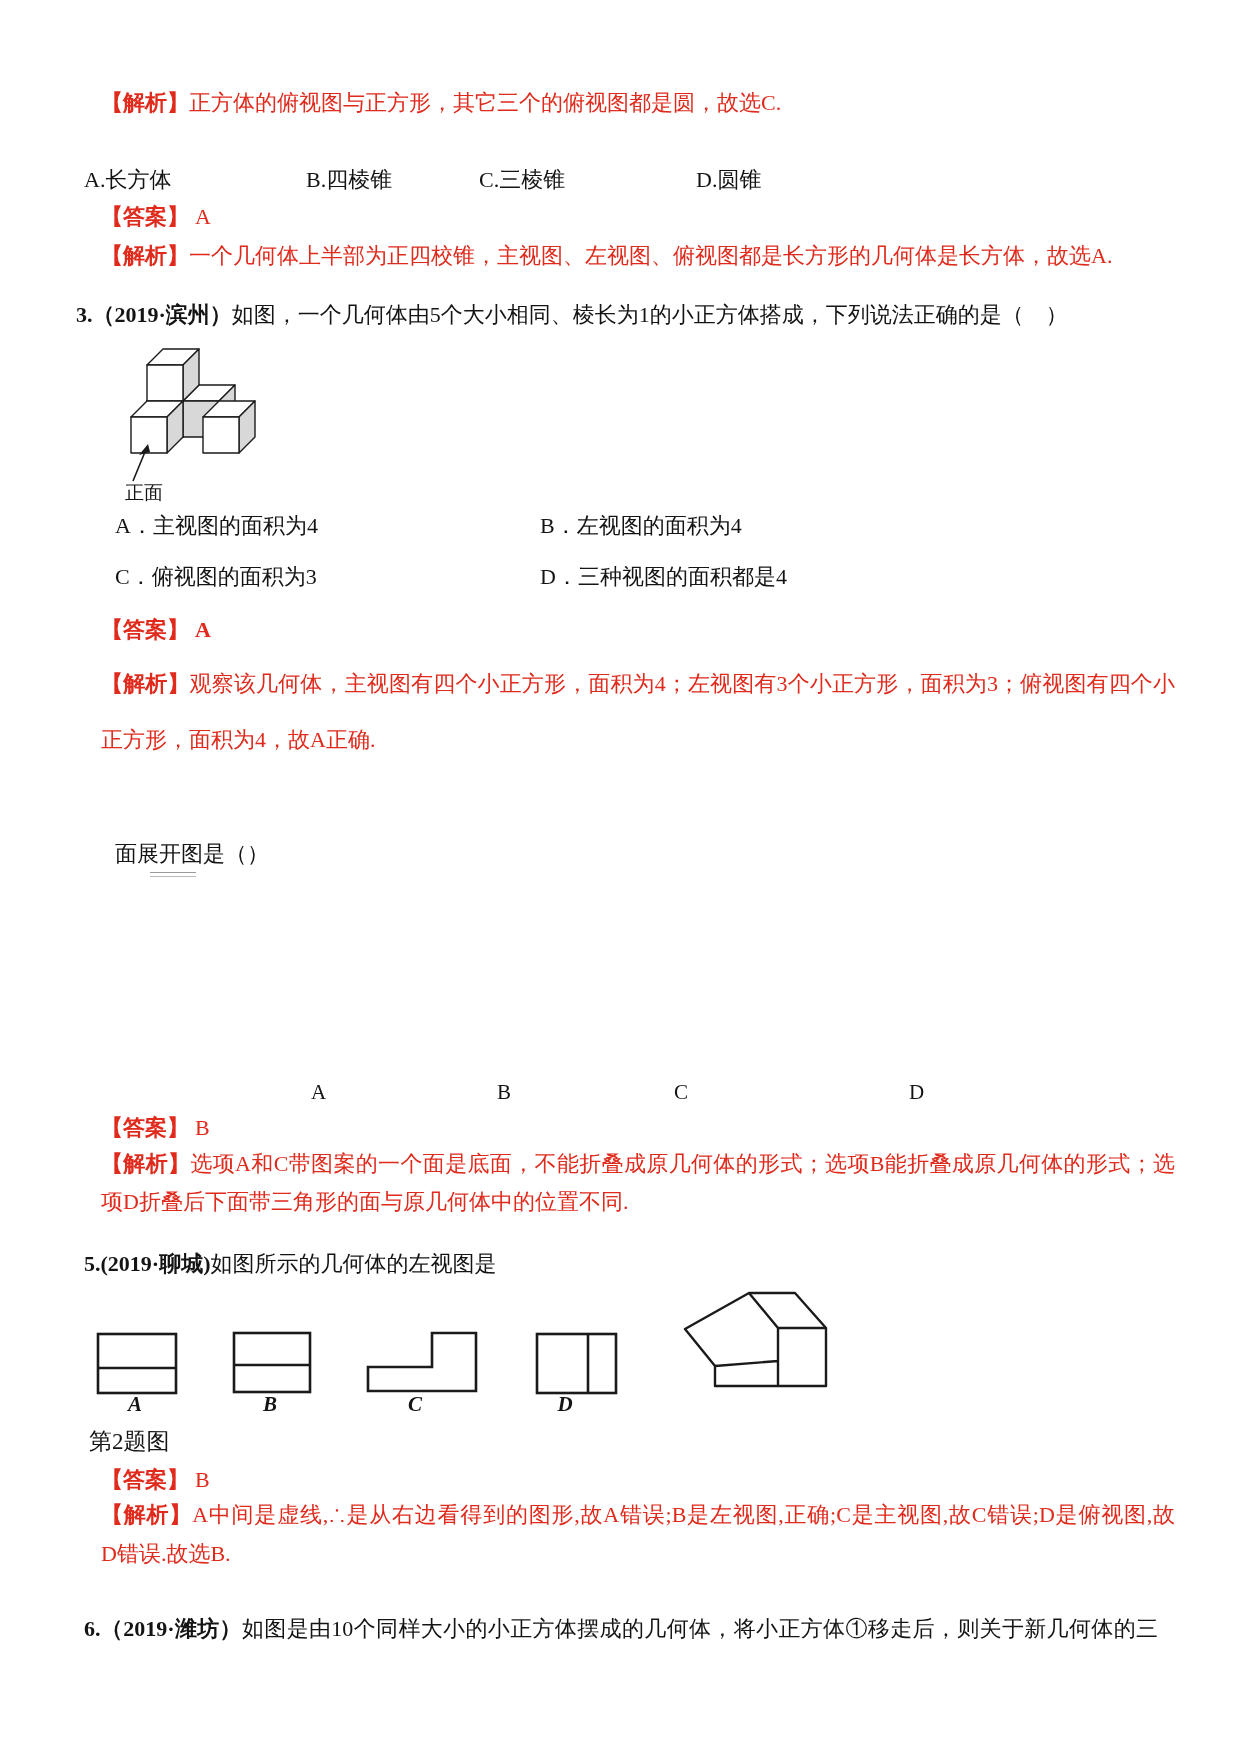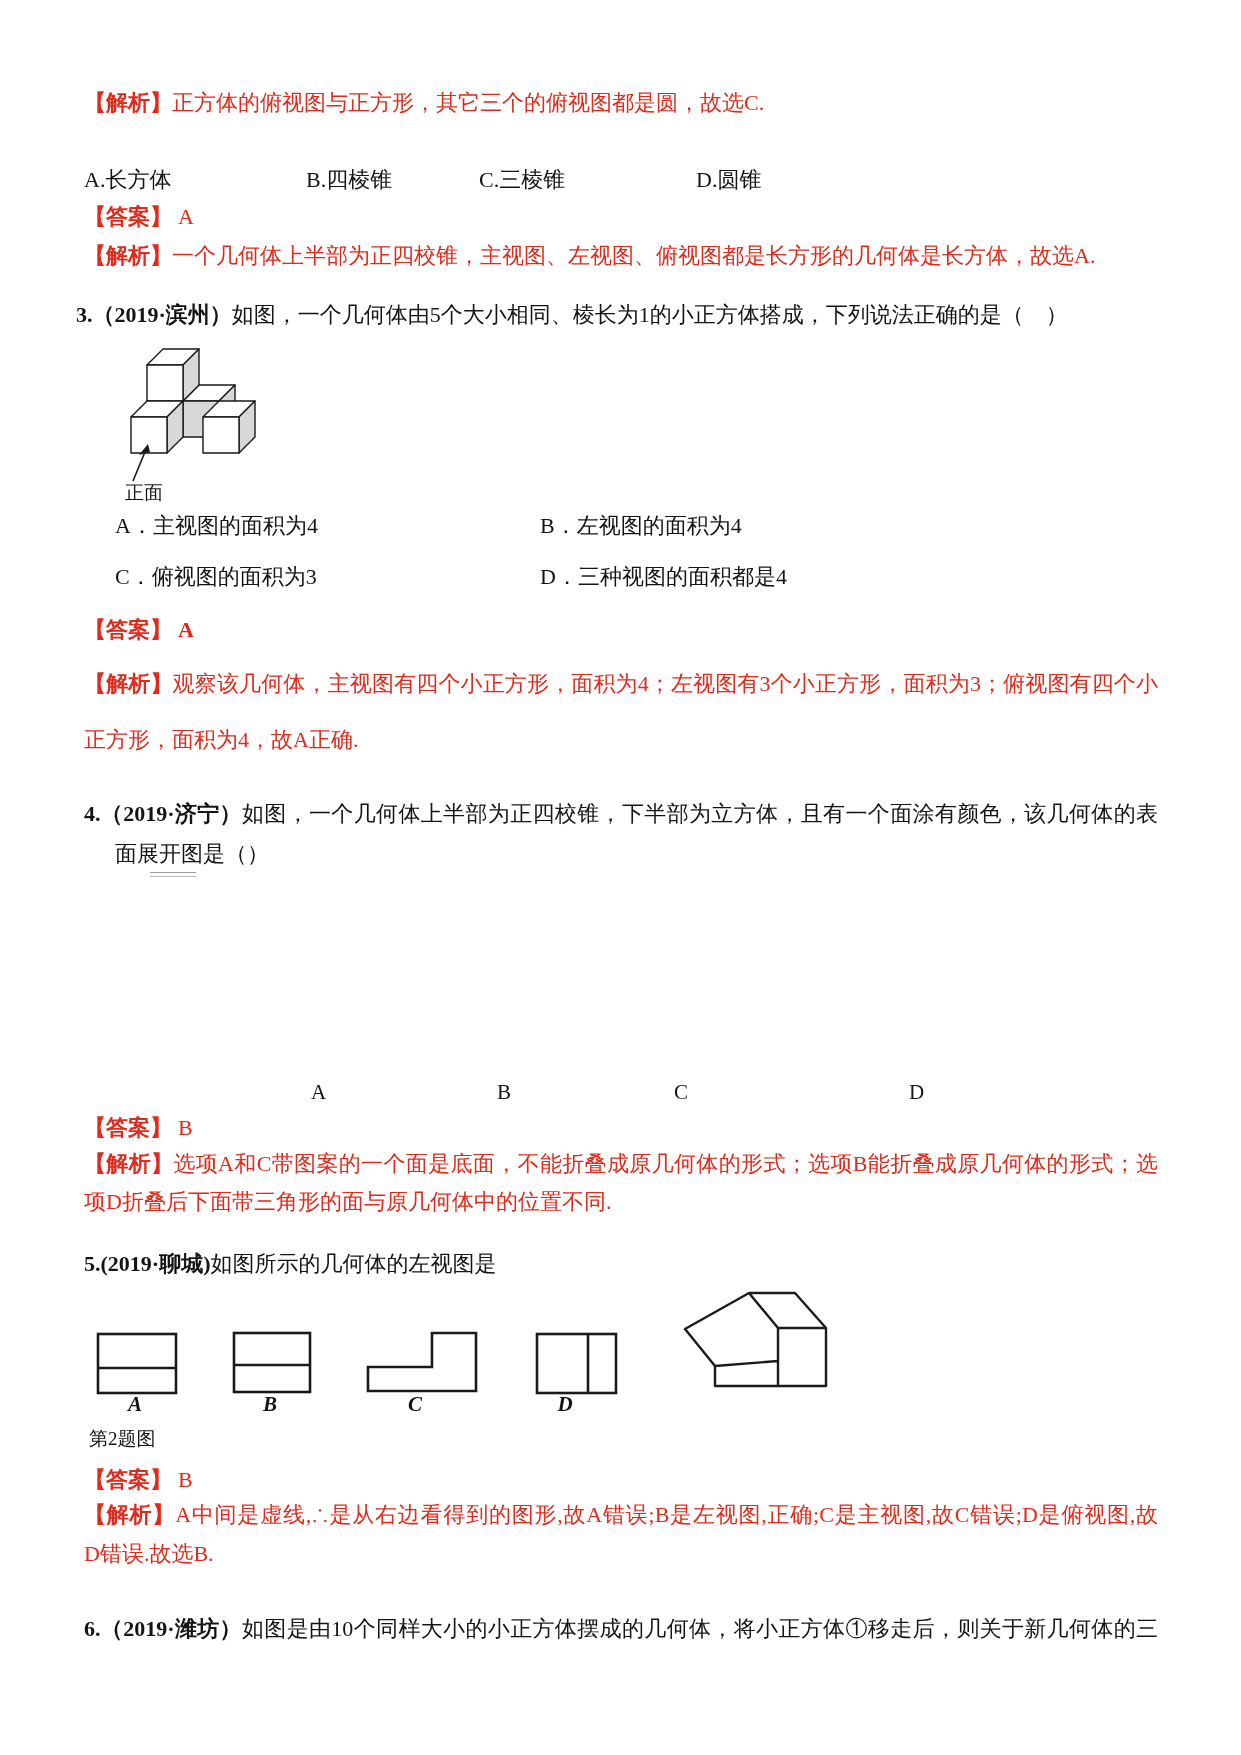--- a/index.html
+++ b/index.html
@@ -6,26 +6,26 @@
   .page{
     position:relative;
     width:1241px;height:1755px;
     background:#ffffff;
     font-family:"Liberation Serif","DejaVu Serif",serif;
     color:#141414;
     overflow:hidden;
   }
   .ln{position:absolute;font-size:22px;line-height:1.3;white-space:nowrap;}
   .stretch{white-space:normal;width:1074px;text-align:justify;text-align-last:justify;}
-  .red{color:#df2a1c;}
+  .red{color:#df2a1c;margin-left:17px;}
   .lbl{font-weight:bold;}
   .b{font-weight:bold;}
   .ansletter{margin-left:6px;}
   .figlabel{font-style:italic;font-weight:bold;font-size:21px;transform:translateX(-50%);}
-  .caption{font-size:19px;}
+  .caption{font-size:23px;}
   .letterrow-item{position:absolute;font-size:21px;}
   .artifact{position:absolute;border-top:1px solid #9a9a9a;border-bottom:1px solid #bbbbbb;height:3px;}
   svg{position:absolute;display:block;}
   svg text{font-family:"Liberation Serif","DejaVu Serif",serif;}
 </style>
 </head>
 <body>
 
 <div class="page">
 
@@ -88,23 +88,20 @@
   <div class="ln red" style="top:616px;left:84px">
     <span class="lbl">【答案】</span><span class="ansletter b">A</span>
   </div>
   <div class="ln red stretch" style="top:670px;left:84px">
     <span class="lbl">【解析】</span><span>观察该几何体，主视图有四个小正方形，面积为4；左视图有3个小正方形，面积为3；俯视图有四个小</span>
   </div>
   <div class="ln red" style="top:726px;left:84px">
     <span>正方形，面积为4，故A正确.</span>
   </div>
 
-  <div class="ln stretch" style="top:800px;left:84px">
-    <span class="b">4.</span><span class="b">（2019·济宁）</span><span>如图，一个几何体上半部为正四校锥，下半部为立方体，且有一个面涂有颜色，该几何体的表</span>
-  </div>
   <div class="ln" style="top:840px;left:115px">
     <span>面展开图是（）</span>
   </div>
   <div class="artifact" style="top:872px;left:150px;width:46px"></div>
 
   <div>
     <span class="letterrow-item" style="top:1080px;left:311px">A</span>
     <span class="letterrow-item" style="top:1080px;left:497px">B</span>
     <span class="letterrow-item" style="top:1080px;left:674px">C</span>
     <span class="letterrow-item" style="top:1080px;left:909px">D</span>

